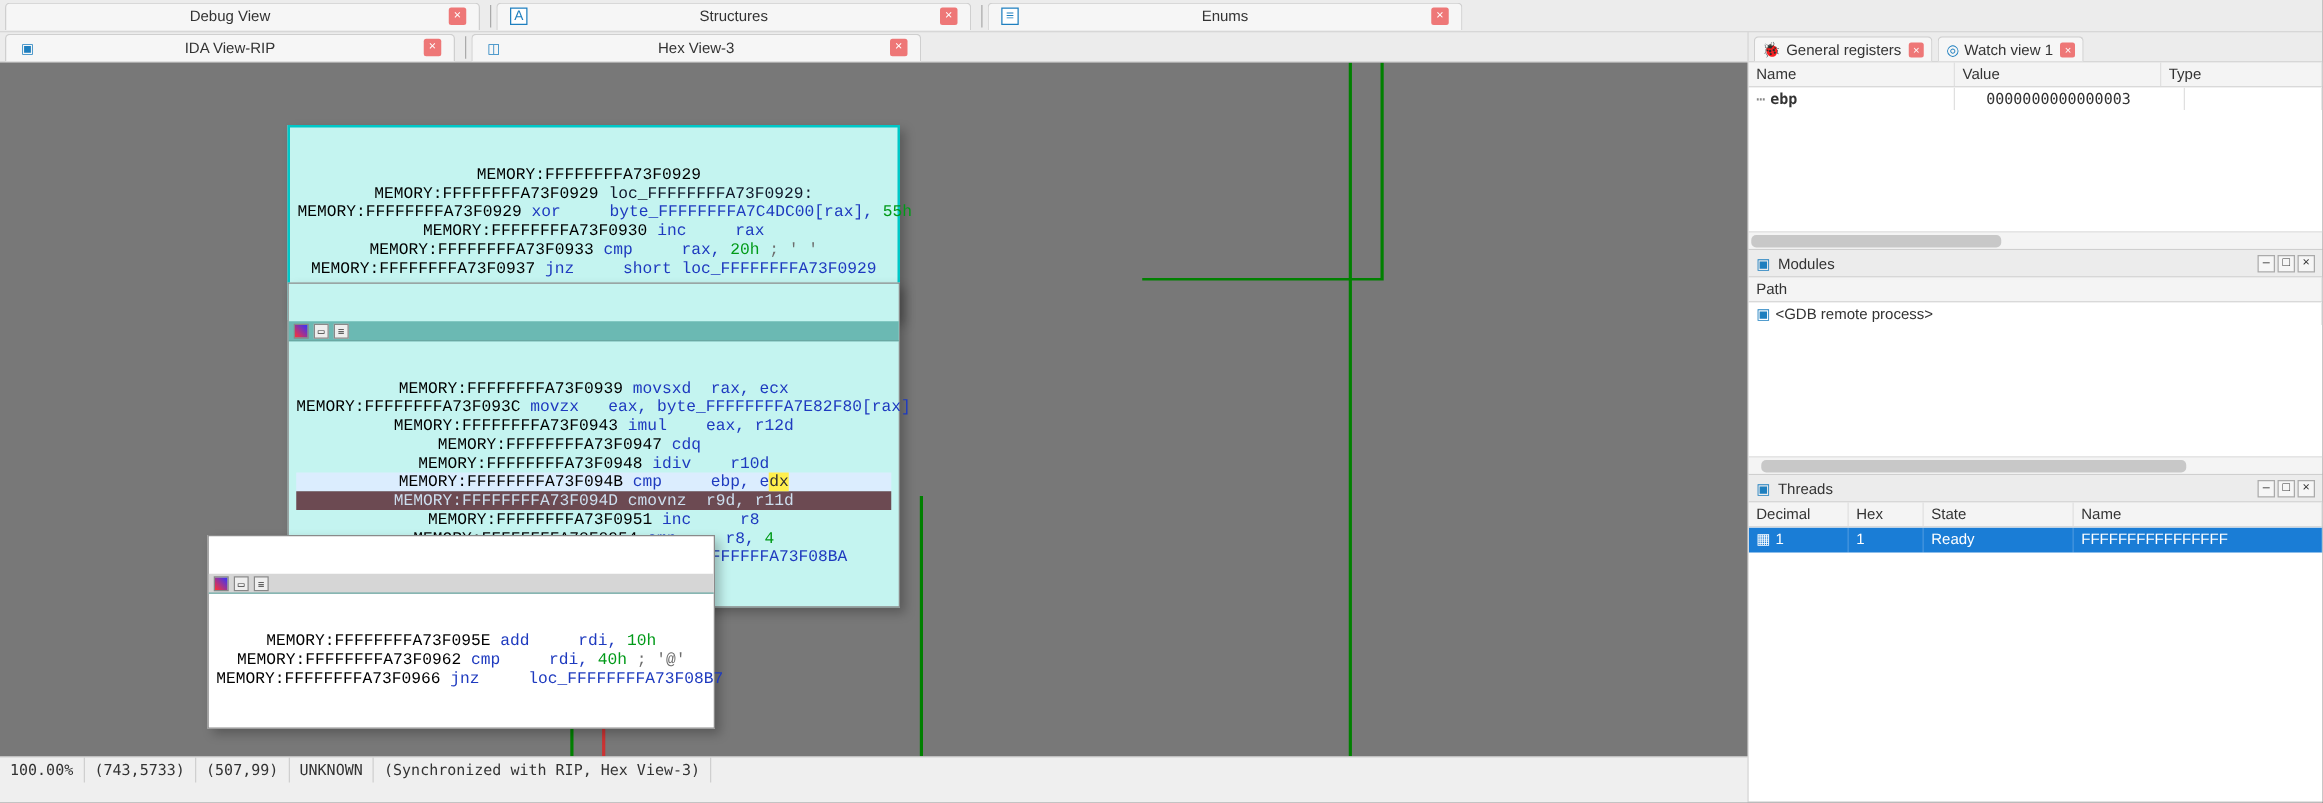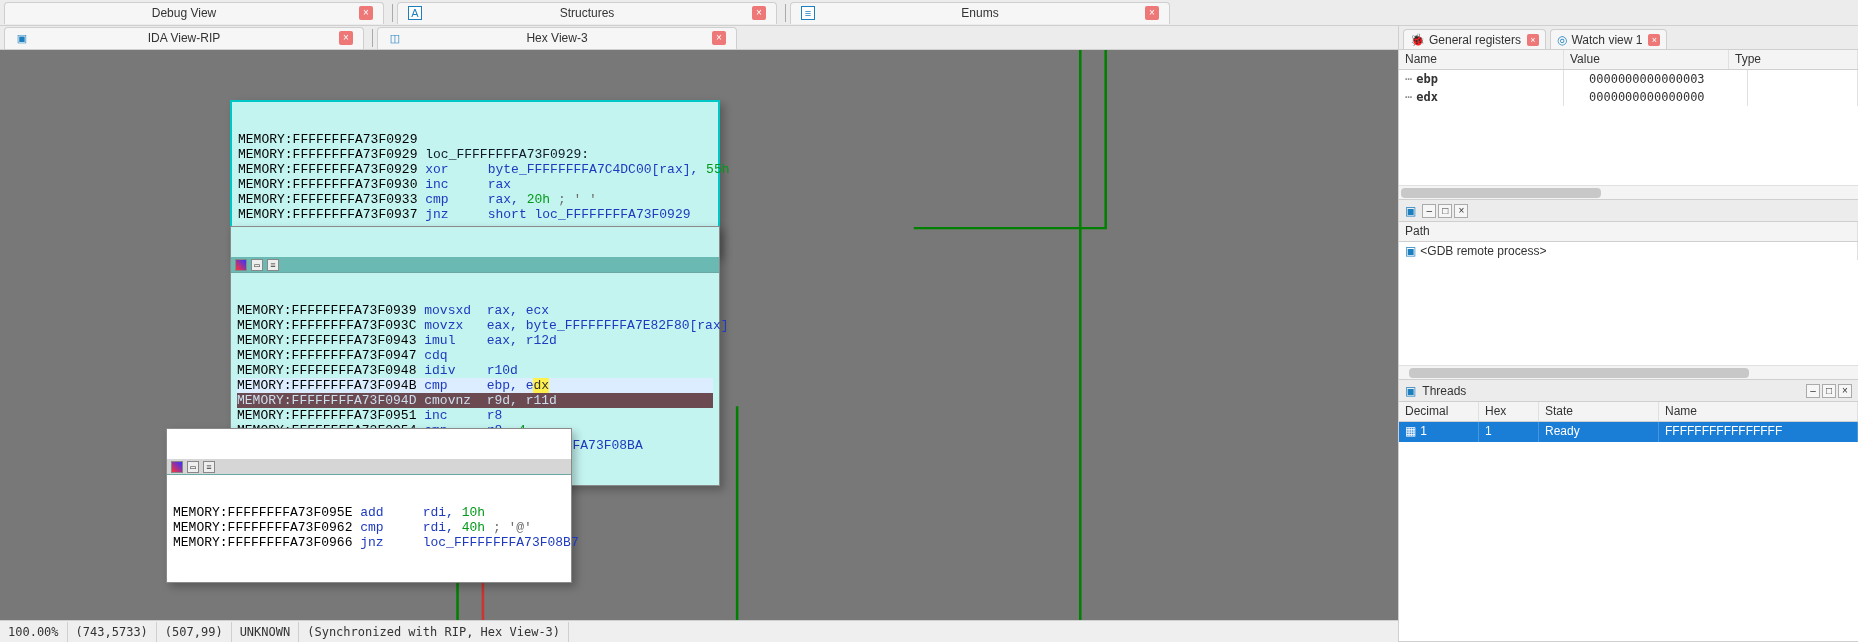--- a/index.html
+++ b/index.html
@@ -122,45 +122,45 @@
 }
 .bblock .bb-hdr .ico {
   width: 12px; height: 12px;
   background: #eee;
   display: inline-block;
   font-size: 9px;
   line-height: 12px;
   text-align: center;
   border: 1px solid #888;
 }
-.bblock .bb-body { padding: 0 6px 2px 6px; }
+.bblock .bb-body { padding: 0 6px 2px 6px; text-align: center; }
 .bblock .row { display: block; }
 .bblock.b3 { background: #ffffff; }
 .mem { color: #000; }
 .opc { color: #1e3abf; }
 .reg { color: #1e3abf; }
 .num { color: #009a18; }
 .lbl { color: #0f172a; }
 .cmt { color: #6d6d6d; }
 .bblock .hl-line { background: #dbedfe; }
 .bblock .cur-line { background: #6c4a52; color: #cddfef; }
 .bblock .cur-line .opc,
 .bblock .cur-line .reg,
 .bblock .cur-line .num,
 .bblock .cur-line .mem { color: #cddfef; }
 .hl-reg { background: #fff04d; }
 svg.edges { position: absolute; top:0; left:0; width:100%; height:100%; pointer-events: none; }
 
 
 .status-bar {
-  height: 22px;
+  height: 37px;
   background: #efefef;
   border-top: 1px solid #cfcfcf;
   display: flex;
-  align-items: flex-end;
+  align-items: flex-start;
   font-family: "Consolas", monospace;
   font-size: 12px;
 }
 .status-bar .cell {
   padding: 3px 8px;
   border-right: 1px solid #cfcfcf;
 }
 
 
 .panel {
@@ -363,34 +363,30 @@
         <div class="col col-name">Name</div>
         <div class="col col-value">Value</div>
         <div class="col col-type">Type</div>
       </div>
       <div class="registers-body">
         <div class="grid-row">
           <div class="col col-name"><span class="tree-glyph">⋯</span><b>ebp</b></div>
           <div class="col col-value">0000000000000003</div>
           <div class="col col-type"></div>
         </div>
-        <div class="grid-row">
-          <div class="col col-name"><span class="tree-glyph">⋯</span><b>edx</b></div>
-          <div class="col col-value">0000000000000000</div>
-          <div class="col col-type"></div>
-        </div>
       </div>
       <div class="hscroll-fake">
           <div class="thumb" style="left:2px;width:200px;"></div>
         </div>
     </div>
 
     <div class="panel" style="height:180px;">
       <div class="panel-title">
         <span class="icon" style="color:#1e7fbf;">▣</span>
+        <span class="title-txt">Modules</span>
         <div class="win-btns">
           <span class="win-btn">–</span>
           <span class="win-btn">□</span>
           <span class="win-btn">×</span>
         </div>
       </div>
       <div class="grid-header">
         <div class="col" style="flex:1;">Path</div>
       </div>
       <div class="modules-body">

